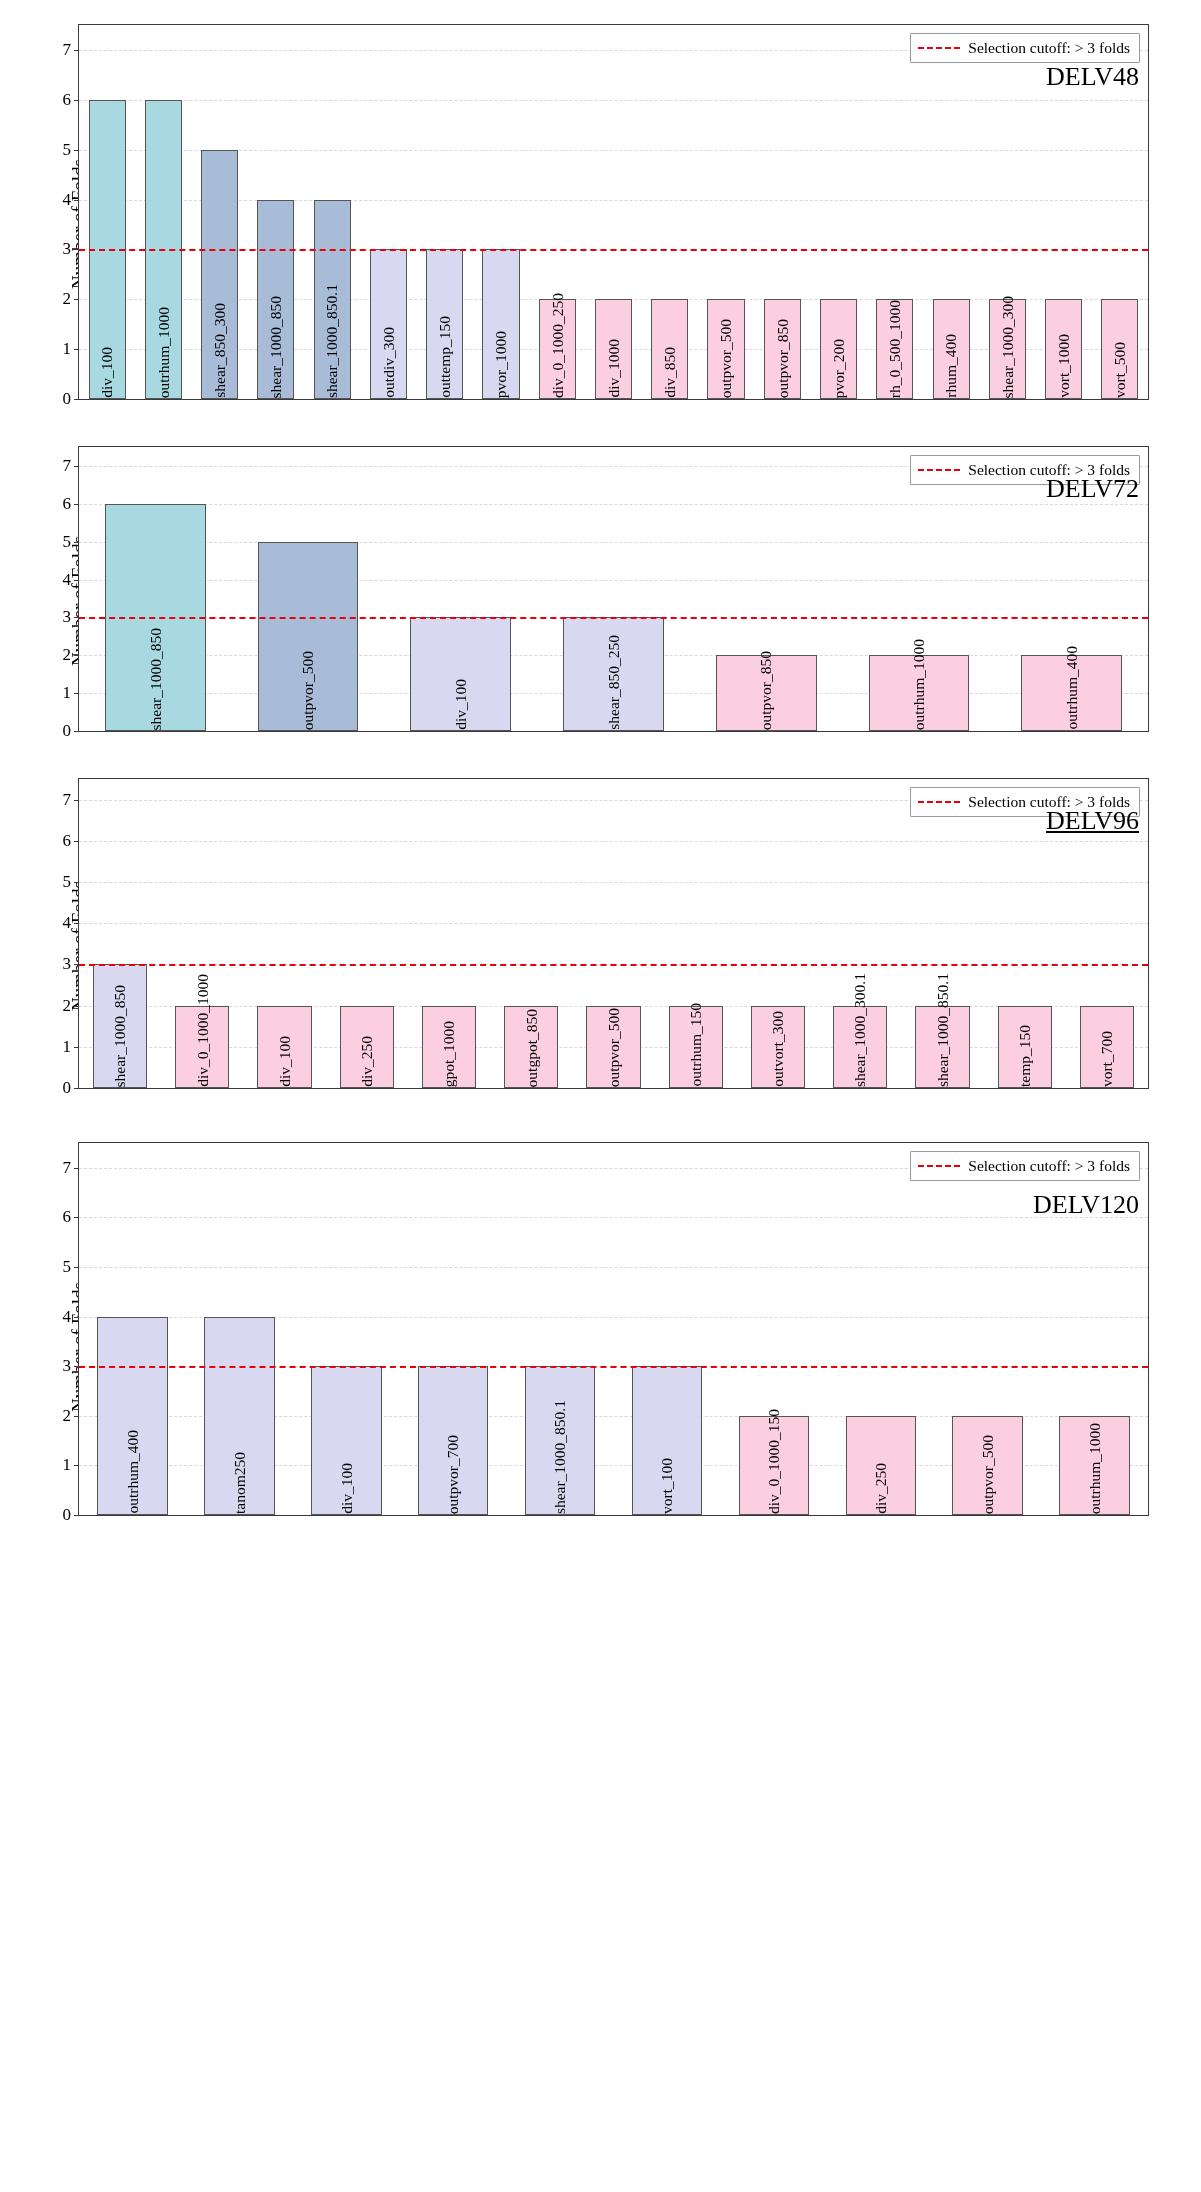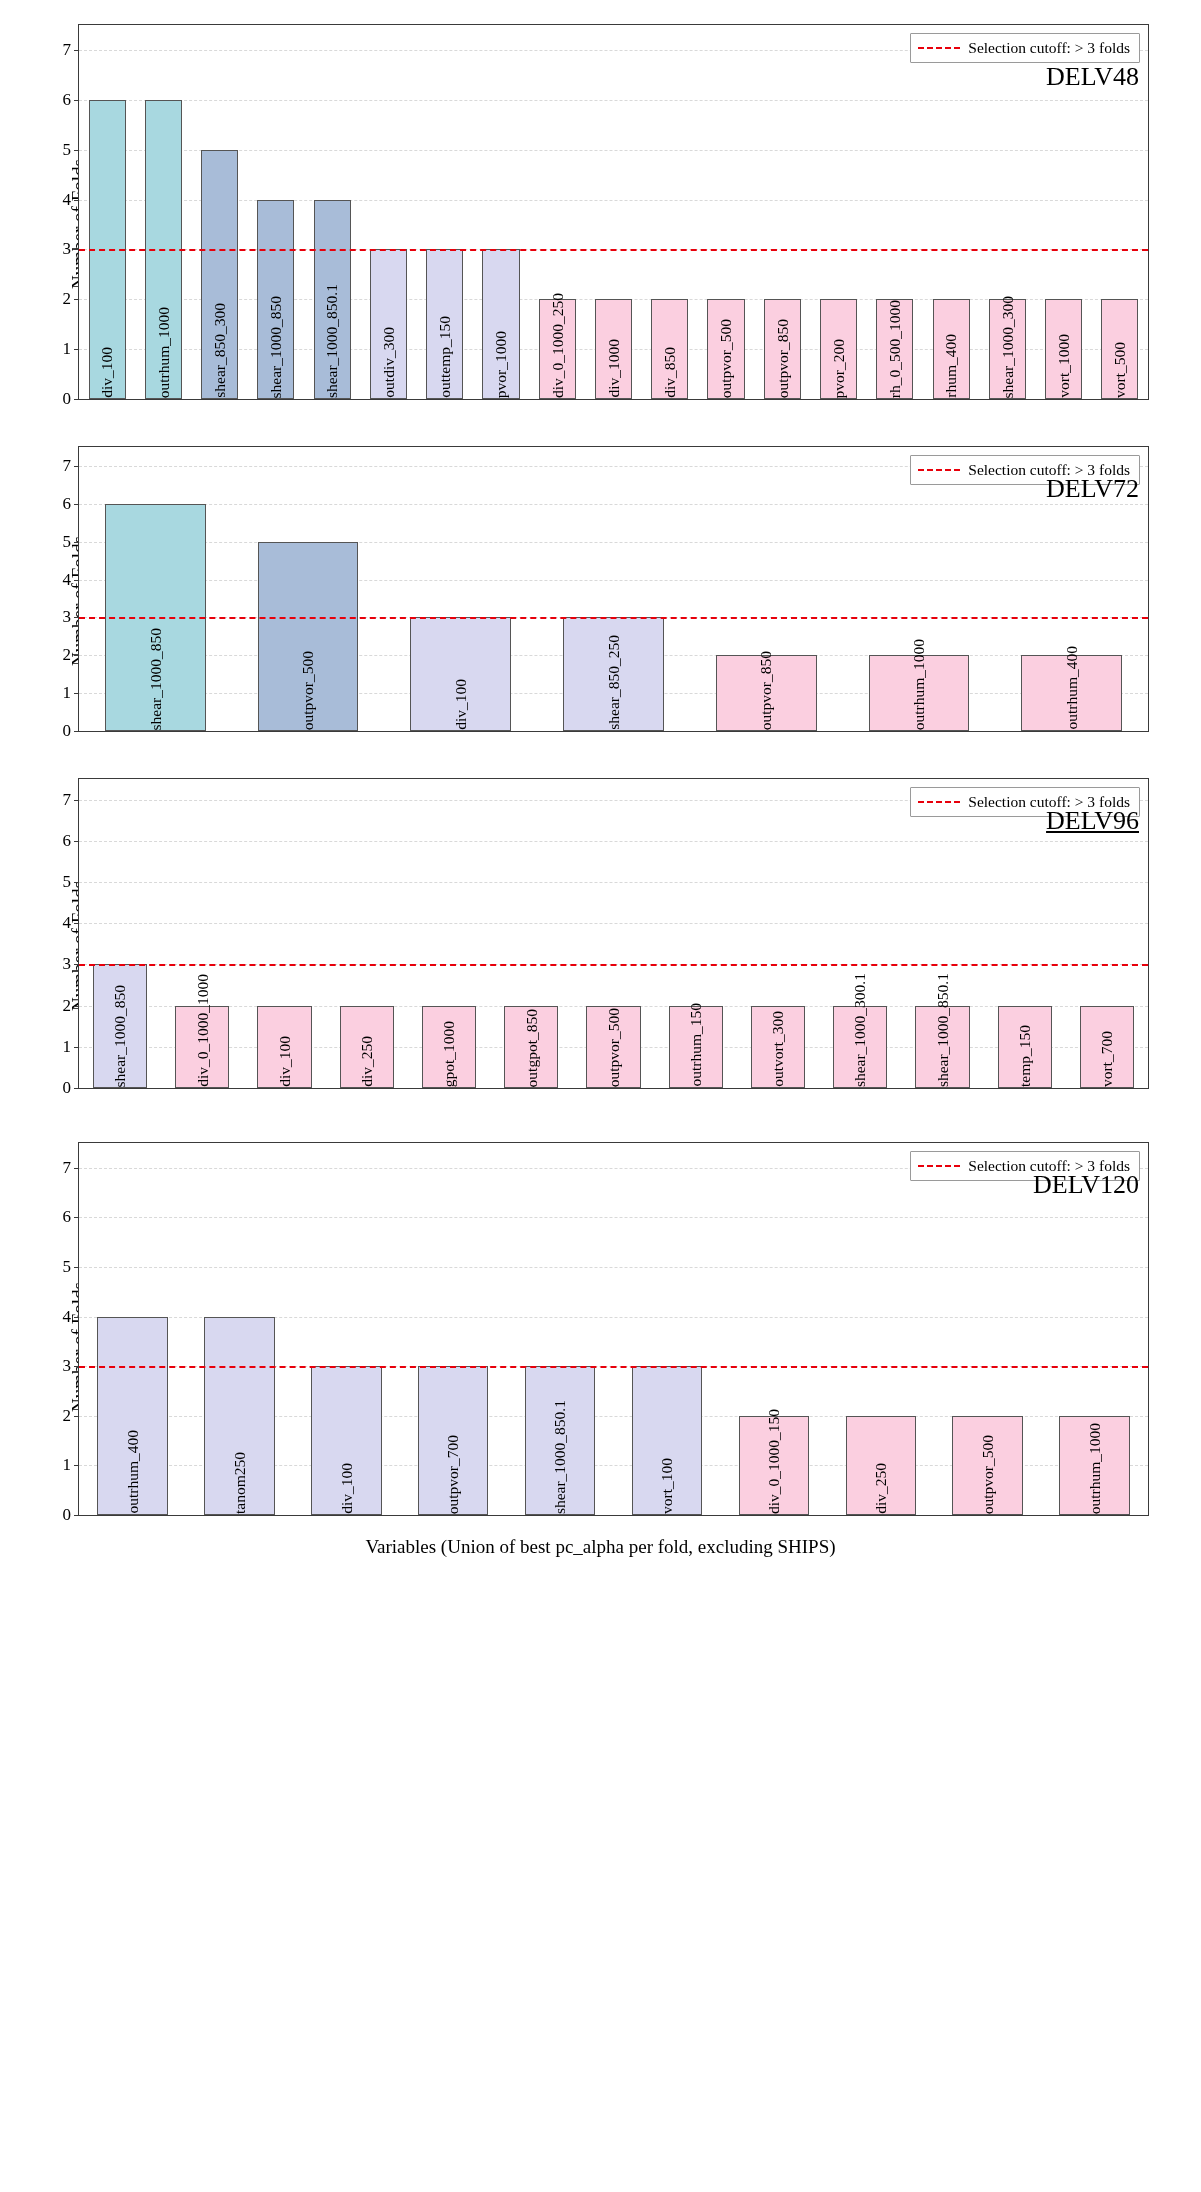--- a/index.html
+++ b/index.html
@@ -541,16 +541,15 @@
               <span class="barlabel">outrhum_1000</span>
             </div>
           </div>
         </div>
         <div class="cutoff" style="top: 60%;"></div>
         <div class="legend">
           <span class="dashline"></span>
           <span>Selection cutoff: &gt; 3 folds</span>
         </div>
       </div>
-      <div class="panel-title" style="top: 38px;">DELV120</div>
-      <div class="xaxis-label">Variables (Union of best pc_alpha per fold, excluding SHIPS)</div>
+      <div class="panel-title" style="top: 58px;">DELV120</div>
     </div>
 </div>
 
 </body></html>

